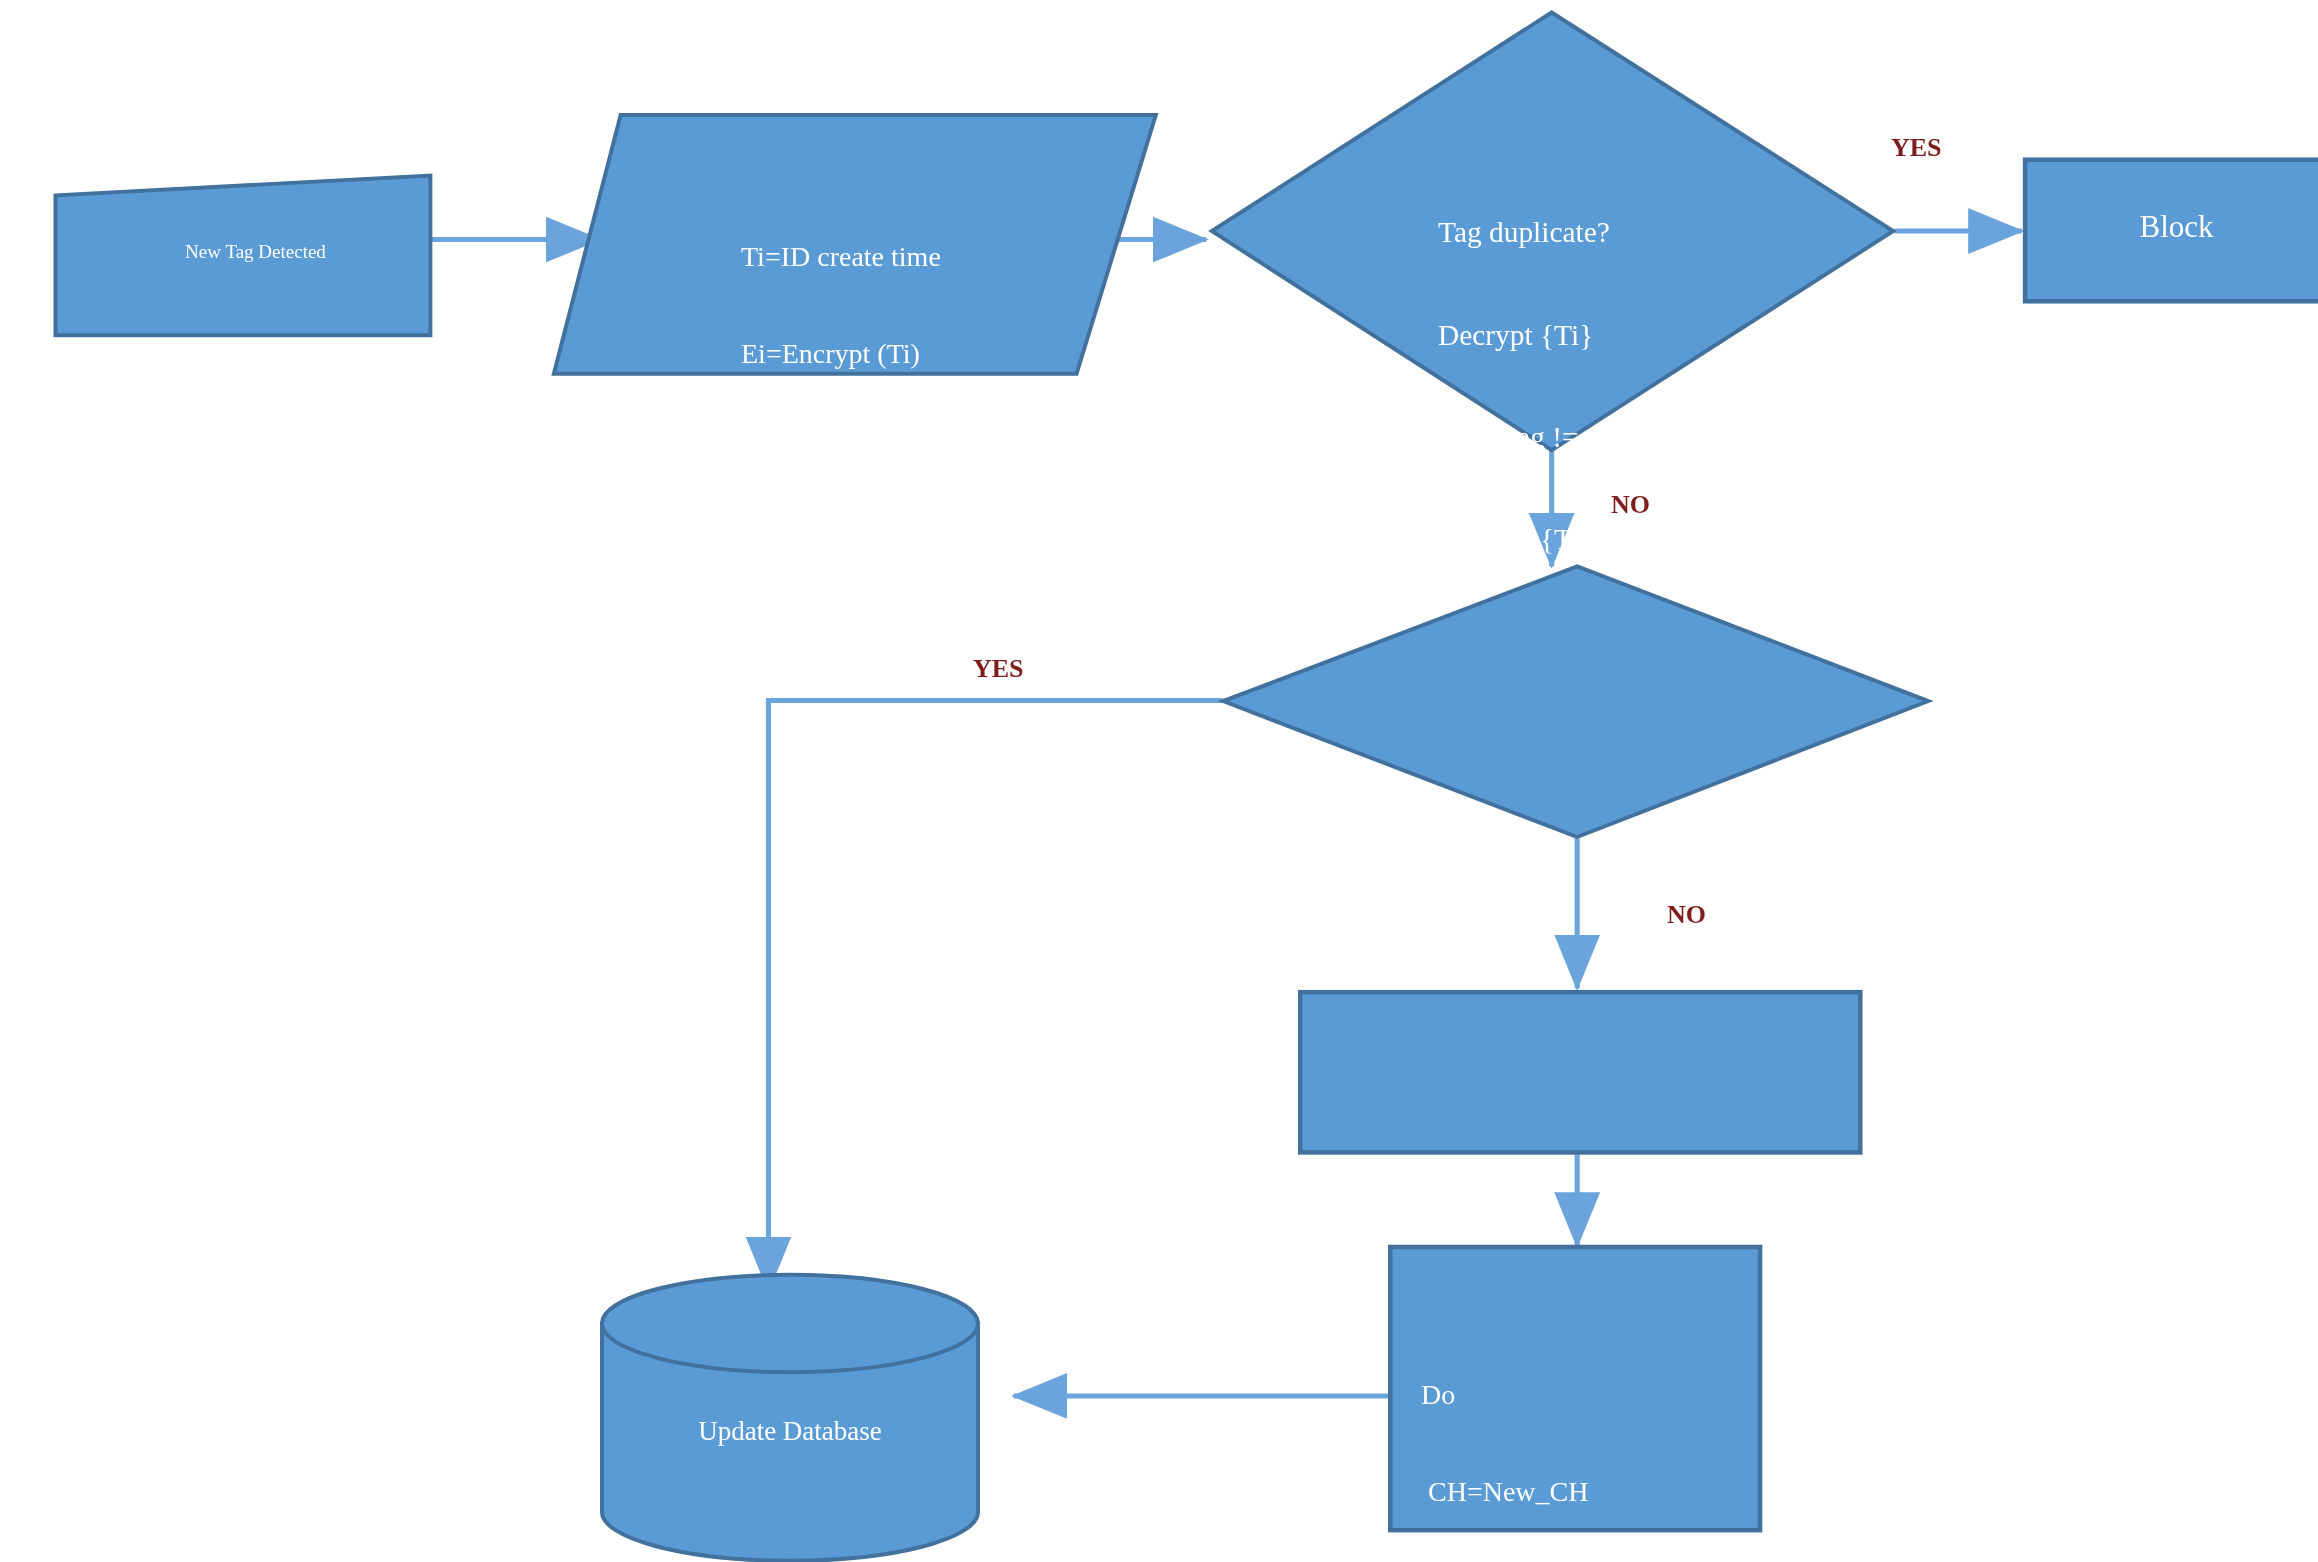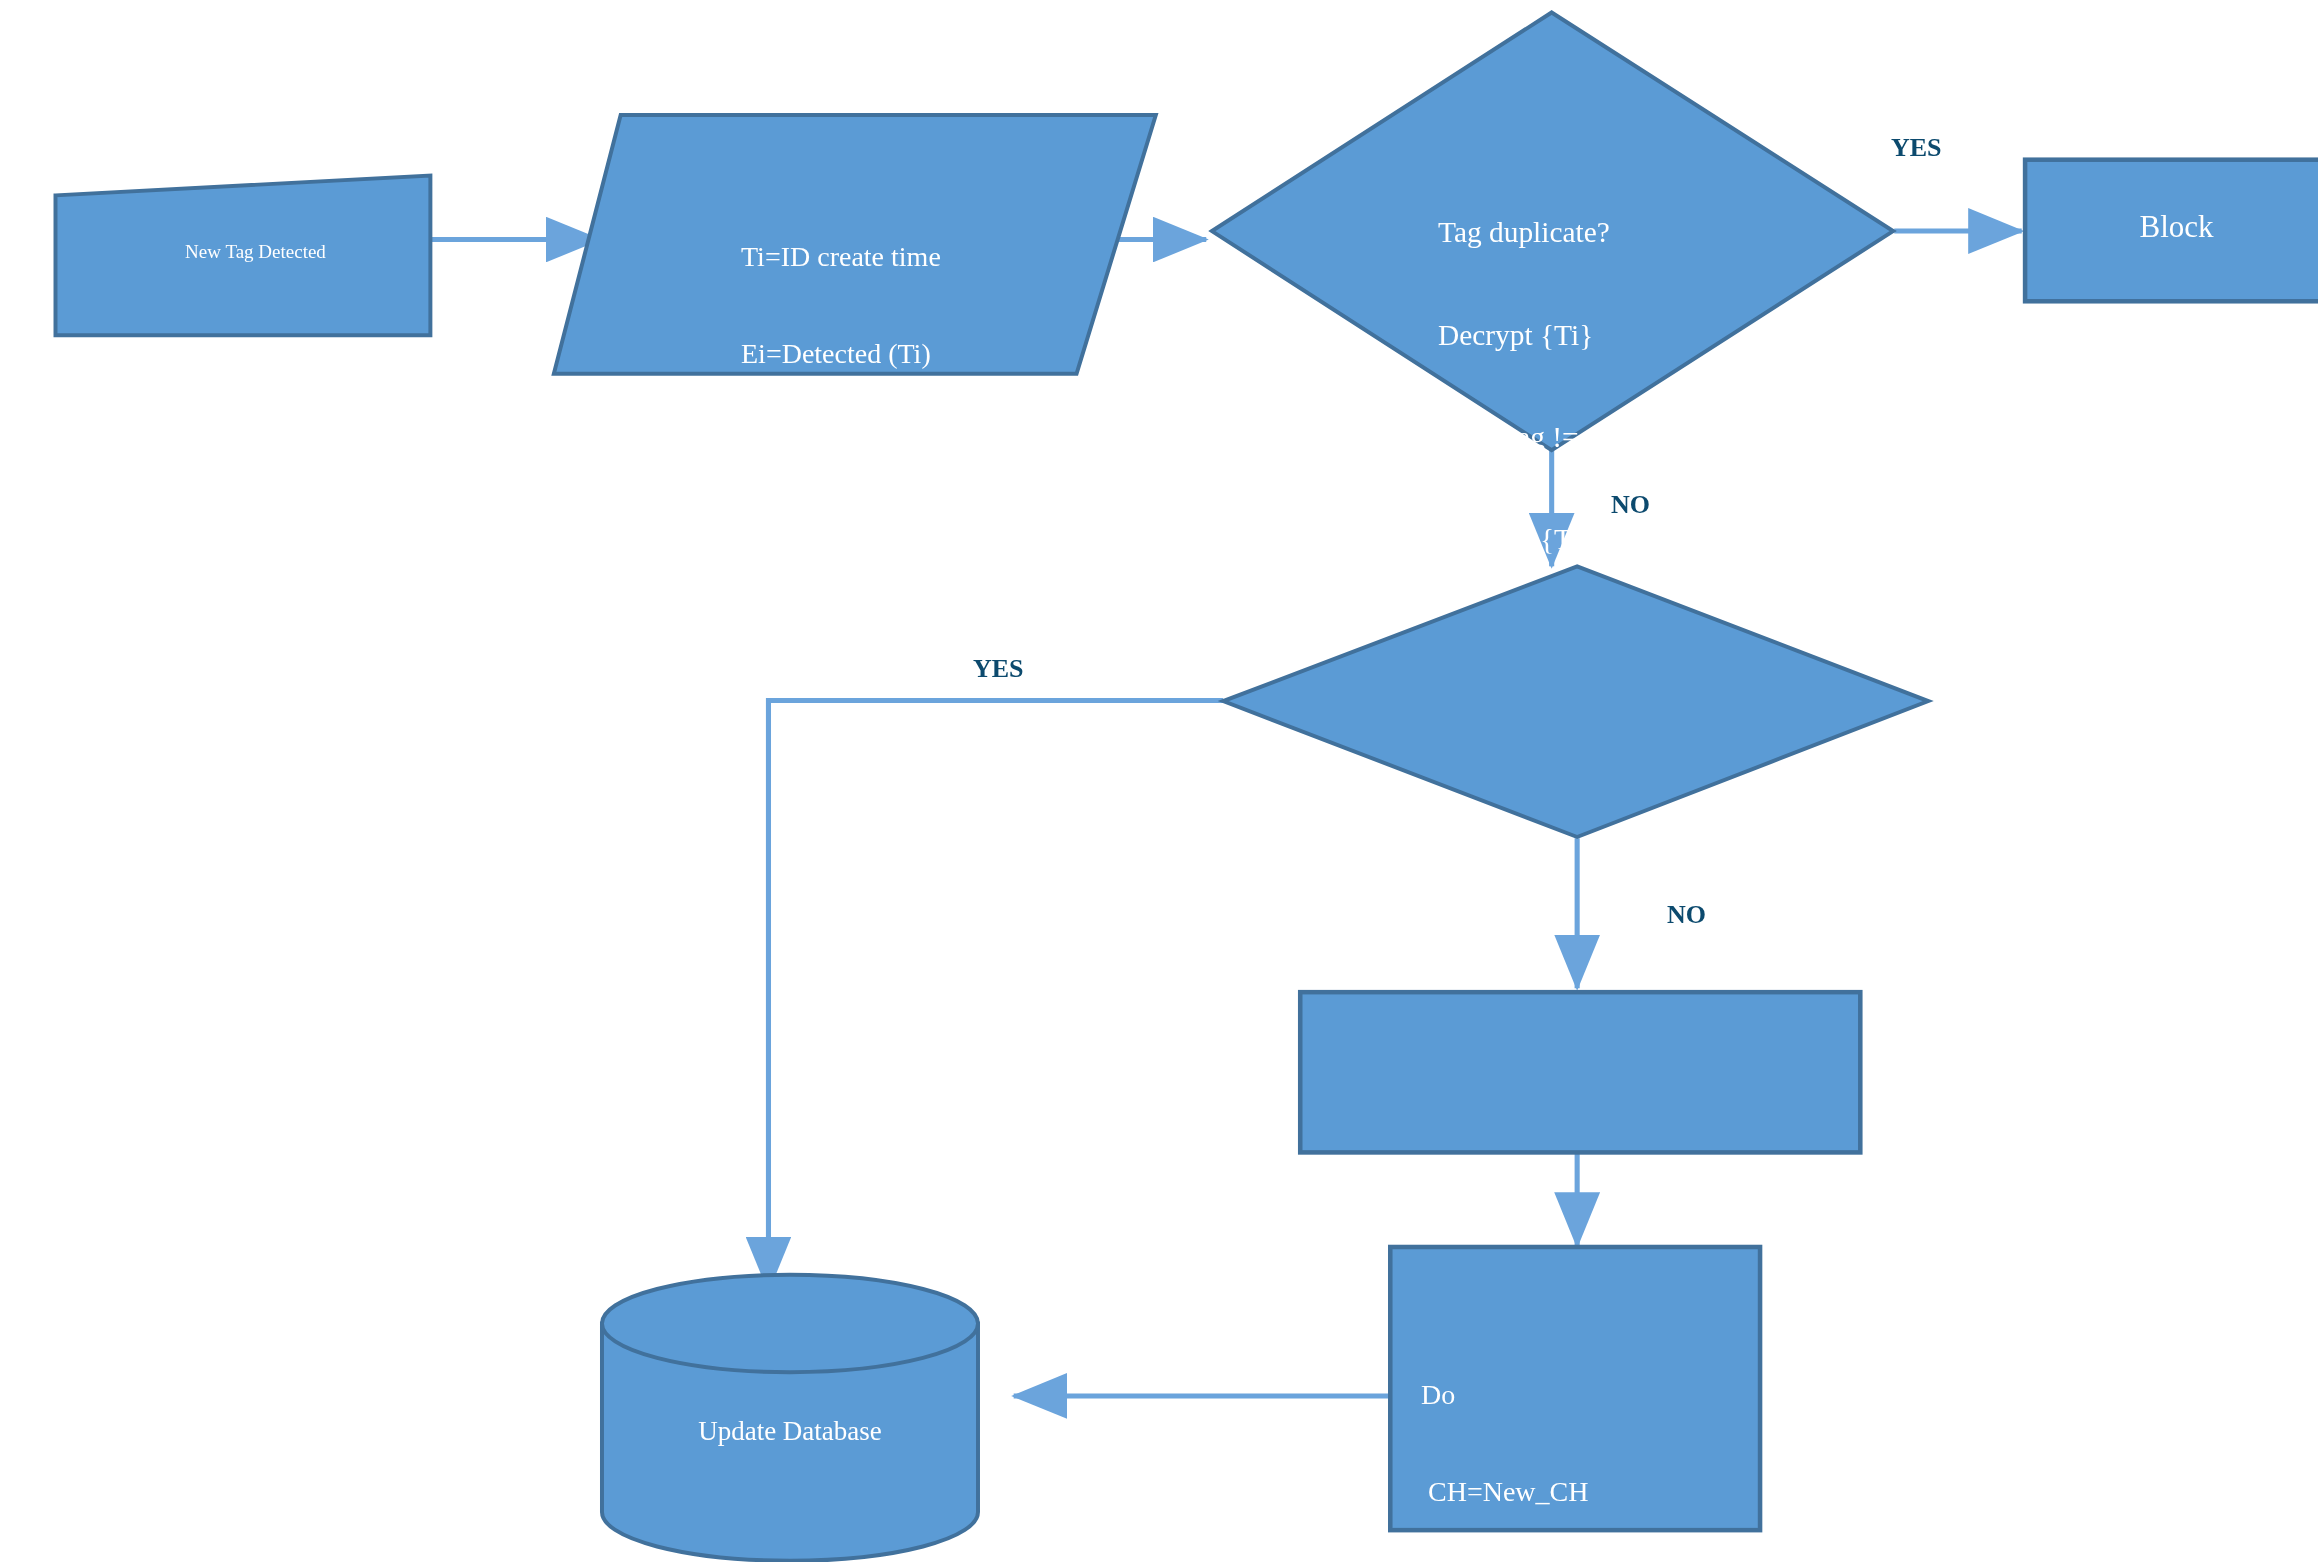--- a/index.html
+++ b/index.html
@@ -28,21 +28,21 @@
   .node-label {
     position: absolute;
     color: #ffffff;
     font-family: "Liberation Serif", "DejaVu Serif", serif;
     white-space: pre;
     line-height: 1.16;
     pointer-events: none;
   }
   .edge-label {
     position: absolute;
-    color: #0c4a6e;
+    color: #7f1d1d;
     font-family: "Liberation Serif", "DejaVu Serif", serif;
     font-weight: bold;
     white-space: pre;
   }
   .txt-center { text-align: center; }
   .txt-left   { text-align: left; }
 </style>
 </head>
 <body>
 
@@ -91,21 +91,21 @@
     <g>
       <path d="M1063,2337 L1063,2670 A332,86 0 0 0 1727,2670 L1727,2337 Z" fill="#5B9BD5" stroke="#41719C" stroke-width="7"></path>
       <ellipse cx="1395" cy="2337" rx="332" ry="86" fill="#5B9BD5" stroke="#41719C" stroke-width="7"></ellipse>
     </g>
   </svg>
 
   <div class="node-label txt-center" style="left:55px; top:241px; width:375px; font-size:19px;margin-left:13px;">New Tag Detected</div>
 
   <div class="node-label txt-left" style="left:713px; top:176px; width:396px; font-size:28px;margin-left:28px;">
     <div>Ti=ID create time</div>
-    <div>Ei=Detected (Ti)</div>
+    <div>Ei=Encrypt (Ti)</div>
     <div>Create (Ti,Ei,ID)</div>
   </div>
 
   <div class="node-label txt-left" style="left:1438px; top:147px; width:351px; font-size:29.4px;">
     <div>Tag duplicate?</div>
     <div>Decrypt {Ti}</div>
     <div>and Dtag !=</div>
     <div>Decrypt {Ti+1}</div>
   </div>
 

